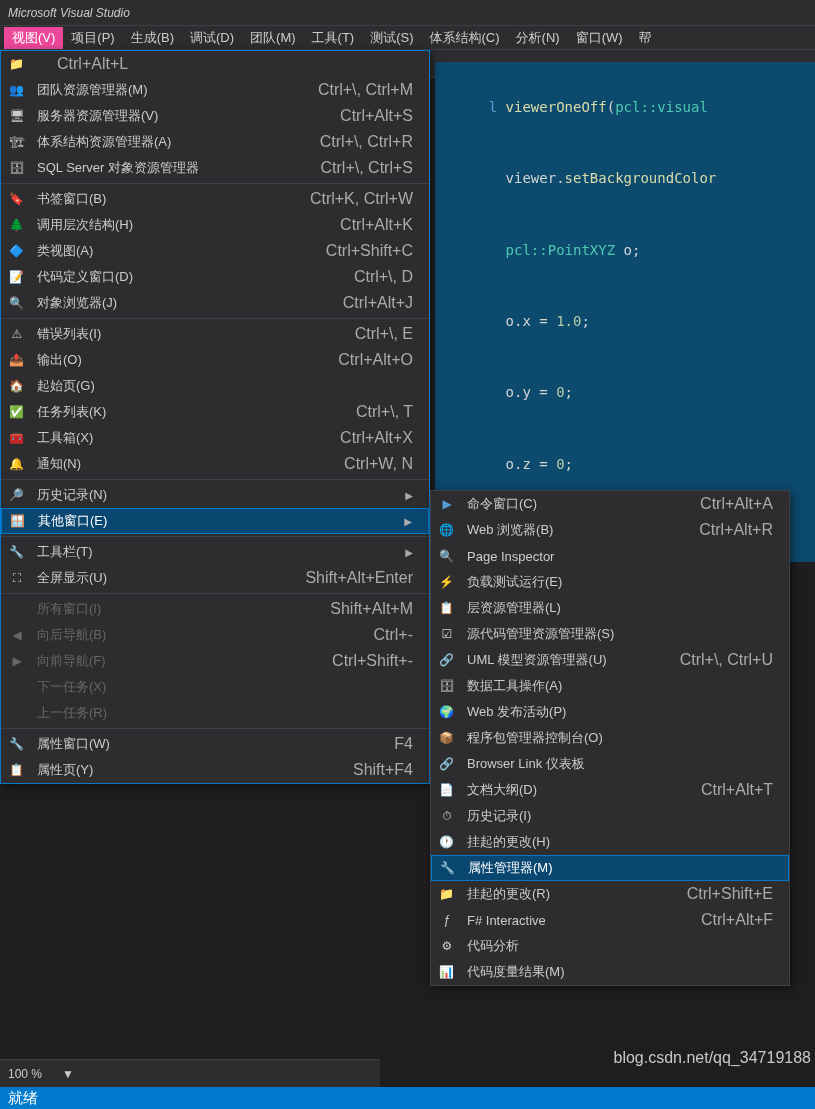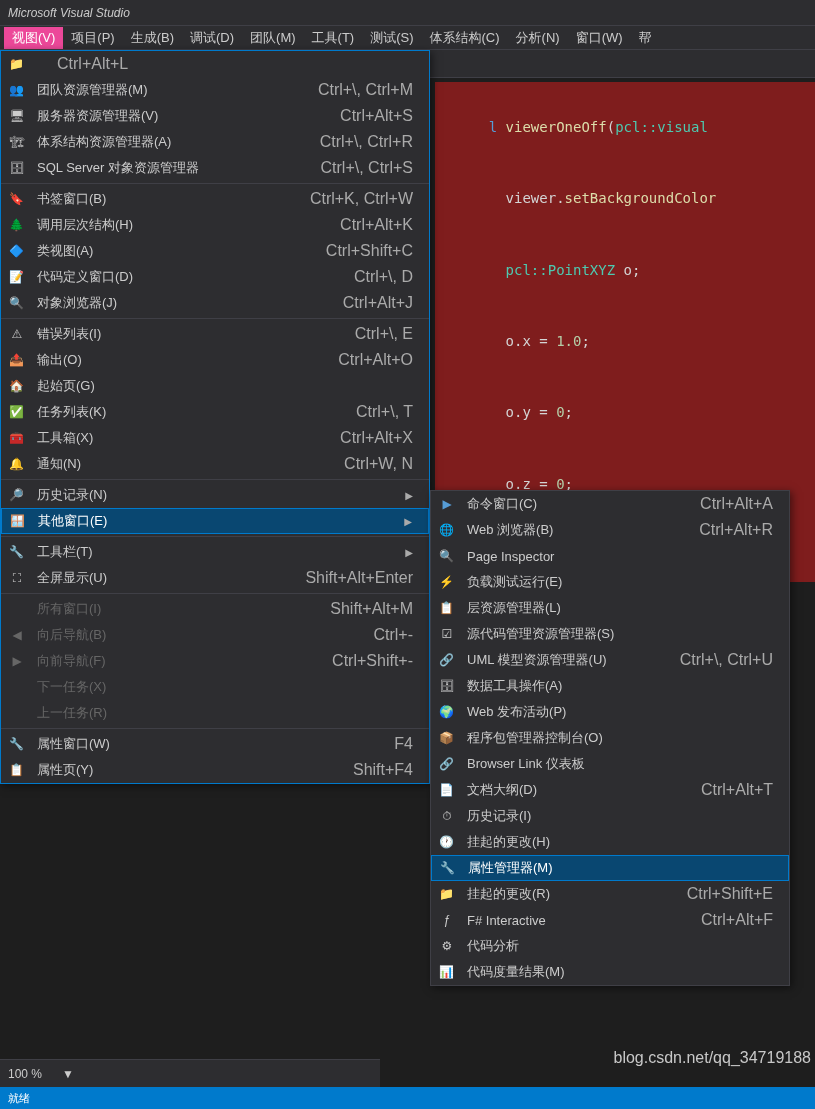--- a/index.html
+++ b/index.html
@@ -41,28 +41,28 @@
       font-size: 13px;
       cursor: pointer;
     }
     .menu-bar-item.active {
       background: #ec4899;
       color: #fff;
     }
 
     
     .editor-area {
-      background: #7f1d1d;
+      background: #0c4a6e;
       color: #d4d4d4;
       font-family: 'Consolas', 'Courier New', monospace;
       font-size: 14px;
       padding: 10px 20px;
       position: absolute;
       right: 0;
-      top: 82px;
+      top: 62px;
       width: 380px;
       height: 500px;
       line-height: 1.6;
     }
 
     
     .dropdown-menu-primary {
       position: absolute;
       top: 50px;
       left: 0;
@@ -133,21 +133,21 @@
       position: absolute;
       bottom: 0;
       left: 0;
       right: 0;
       height: 22px;
       background: #007acc;
       display: flex;
       align-items: center;
       padding: 0 8px;
       color: #fff;
-      font-size: 11px;
+      font-size: 15px;
       gap: 16px;
     }
 
     .debug-toolbar {
       background: #2d2d30;
       height: 28px;
       display: flex;
       align-items: center;
       padding: 0 8px;
       border-bottom: 1px solid #3f3f46;

